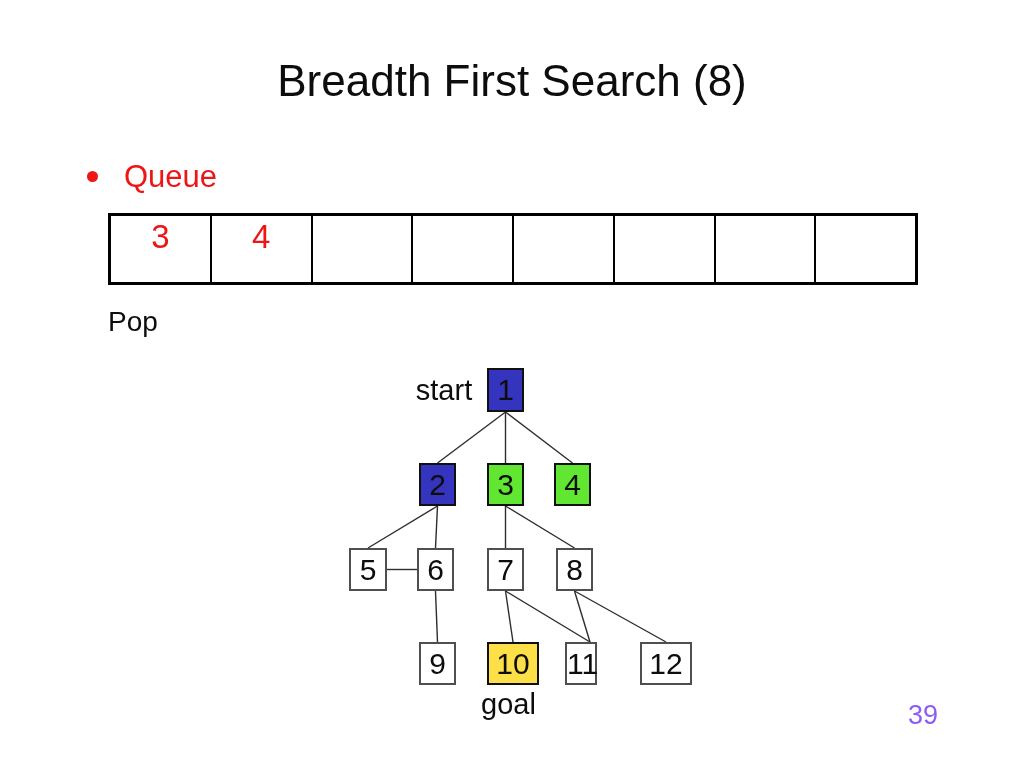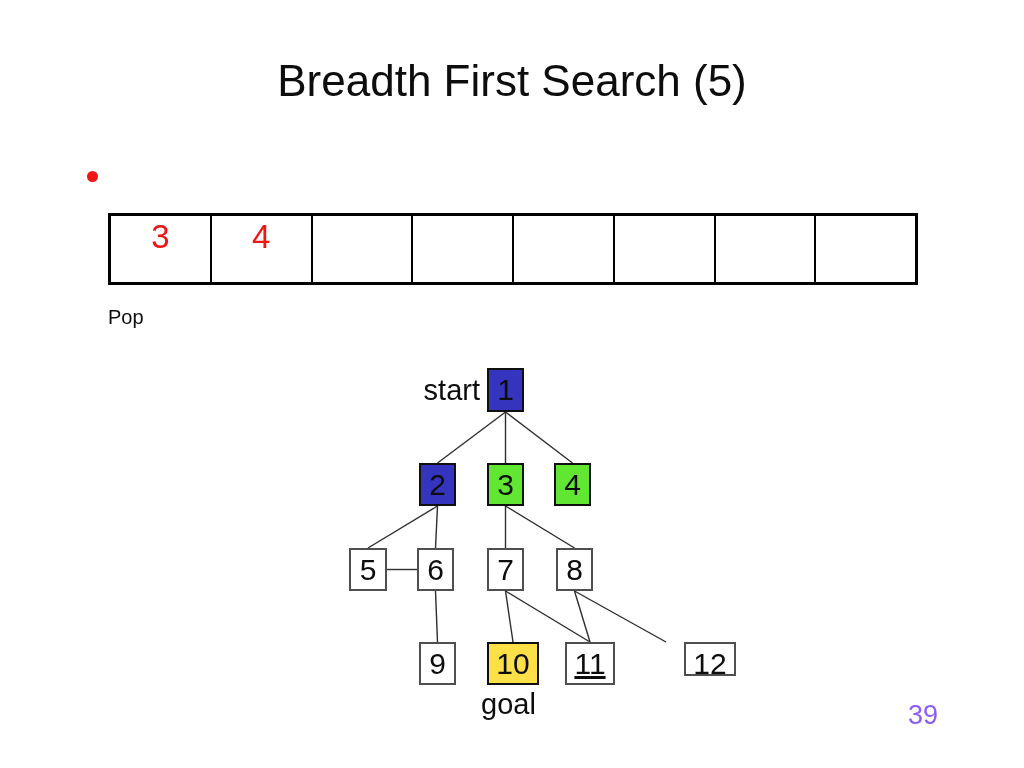--- a/index.html
+++ b/index.html
@@ -59,21 +59,21 @@
   }
   .queue-cell:last-child { border-right: none; }
   .queue-value {
     font-size: 33px;
     color: var(--red, #ed1515);
   }
   .pop-label {
     position: absolute;
     left: 108px;
     top: 306px;
-    font-size: 20px;
+    font-size: 28px;
     color: #0d0d0d;
   }
   .tree-edges {
     position: absolute;
     left: 0;
     top: 0;
     width: 1024px;
     height: 768px;
     pointer-events: none;
   }
@@ -89,21 +89,21 @@
     text-align: center;
     font-size: 30px;
     color: #0d0d0d;
     background: #ffffff;
   }
   .start-label {
     position: absolute;
     left: 408px;
     top: 374px;
     width: 72px;
-    text-align: right;
+    text-align: center;
     font-size: 29px;
     color: #0d0d0d;
   }
   .goal-label {
     position: absolute;
     left: 481px;
     top: 688px;
     width: 64px;
     text-align: left;
     font-size: 29px;
@@ -114,23 +114,24 @@
     left: 908px;
     top: 700px;
     font-size: 27px;
     color: #8b5cf6;
   }
 </style>
 </head>
 <body>
 
 <div class="slide">
-  <h1 class="title">Breadth First Search (5)</h1>
+  <h1 class="title">Breadth First Search (8)</h1>
 
   <span class="bullet-dot"></span>
+  <span class="bullet-label">Queue</span>
 
   <div class="queue-table" id="queue-table">
       <div class="queue-cell"><span class="queue-value">3</span></div>
       <div class="queue-cell"><span class="queue-value">4</span></div>
       <div class="queue-cell"><span class="queue-value"></span></div>
       <div class="queue-cell"><span class="queue-value"></span></div>
       <div class="queue-cell"><span class="queue-value"></span></div>
       <div class="queue-cell"><span class="queue-value"></span></div>
       <div class="queue-cell"><span class="queue-value"></span></div>
       <div class="queue-cell"><span class="queue-value"></span></div>
@@ -158,21 +159,21 @@
       <div class="tree-node" style="left: 487px; top: 368px; width: 37px; height: 44px; line-height: 40px; background: rgb(52, 52, 190); border-color: rgb(16, 16, 16);">1</div>
       <div class="tree-node" style="left: 419px; top: 463px; width: 37px; height: 43px; line-height: 39px; background: rgb(52, 52, 190); border-color: rgb(16, 16, 16);">2</div>
       <div class="tree-node" style="left: 487px; top: 463px; width: 37px; height: 43px; line-height: 39px; background: rgb(97, 230, 49); border-color: rgb(16, 16, 16);">3</div>
       <div class="tree-node" style="left: 554px; top: 463px; width: 37px; height: 43px; line-height: 39px; background: rgb(97, 230, 49); border-color: rgb(16, 16, 16);">4</div>
       <div class="tree-node" style="left: 349px; top: 548px; width: 38px; height: 43px; line-height: 39px; background: rgb(255, 255, 255); border-color: rgb(79, 79, 79);">5</div>
       <div class="tree-node" style="left: 417px; top: 548px; width: 37px; height: 43px; line-height: 39px; background: rgb(255, 255, 255); border-color: rgb(79, 79, 79);">6</div>
       <div class="tree-node" style="left: 487px; top: 548px; width: 37px; height: 43px; line-height: 39px; background: rgb(255, 255, 255); border-color: rgb(79, 79, 79);">7</div>
       <div class="tree-node" style="left: 556px; top: 548px; width: 37px; height: 43px; line-height: 39px; background: rgb(255, 255, 255); border-color: rgb(79, 79, 79);">8</div>
       <div class="tree-node" style="left: 419px; top: 642px; width: 37px; height: 43px; line-height: 39px; background: rgb(255, 255, 255); border-color: rgb(79, 79, 79);">9</div>
       <div class="tree-node" style="left: 487px; top: 642px; width: 52px; height: 43px; line-height: 39px; background: #fde047; border-color: rgb(16, 16, 16);">10</div>
-      <div class="tree-node" style="left: 565px; top: 642px; width: 50px; height: 43px; line-height: 39px; background: rgb(255, 255, 255); border-color: rgb(79, 79, 79); text-decoration: underline;">11</div>
-      <div class="tree-node" style="left: 640px; top: 642px; width: 52px; height: 34px; line-height: 39px; background: rgb(255, 255, 255); border-color: rgb(79, 79, 79); margin-left: 44px;">12</div>
+      <div class="tree-node" style="left: 565px; top: 642px; width: 32px; height: 43px; line-height: 39px; background: rgb(255, 255, 255); border-color: rgb(79, 79, 79);">11</div>
+      <div class="tree-node" style="left: 640px; top: 642px; width: 52px; height: 43px; line-height: 39px; background: rgb(255, 255, 255); border-color: rgb(79, 79, 79);">12</div>
     </div>
 
   <div class="start-label">start</div>
   <div class="goal-label">goal</div>
 
   <div class="page-number">39</div>
 </div>
 
 </body></html>

